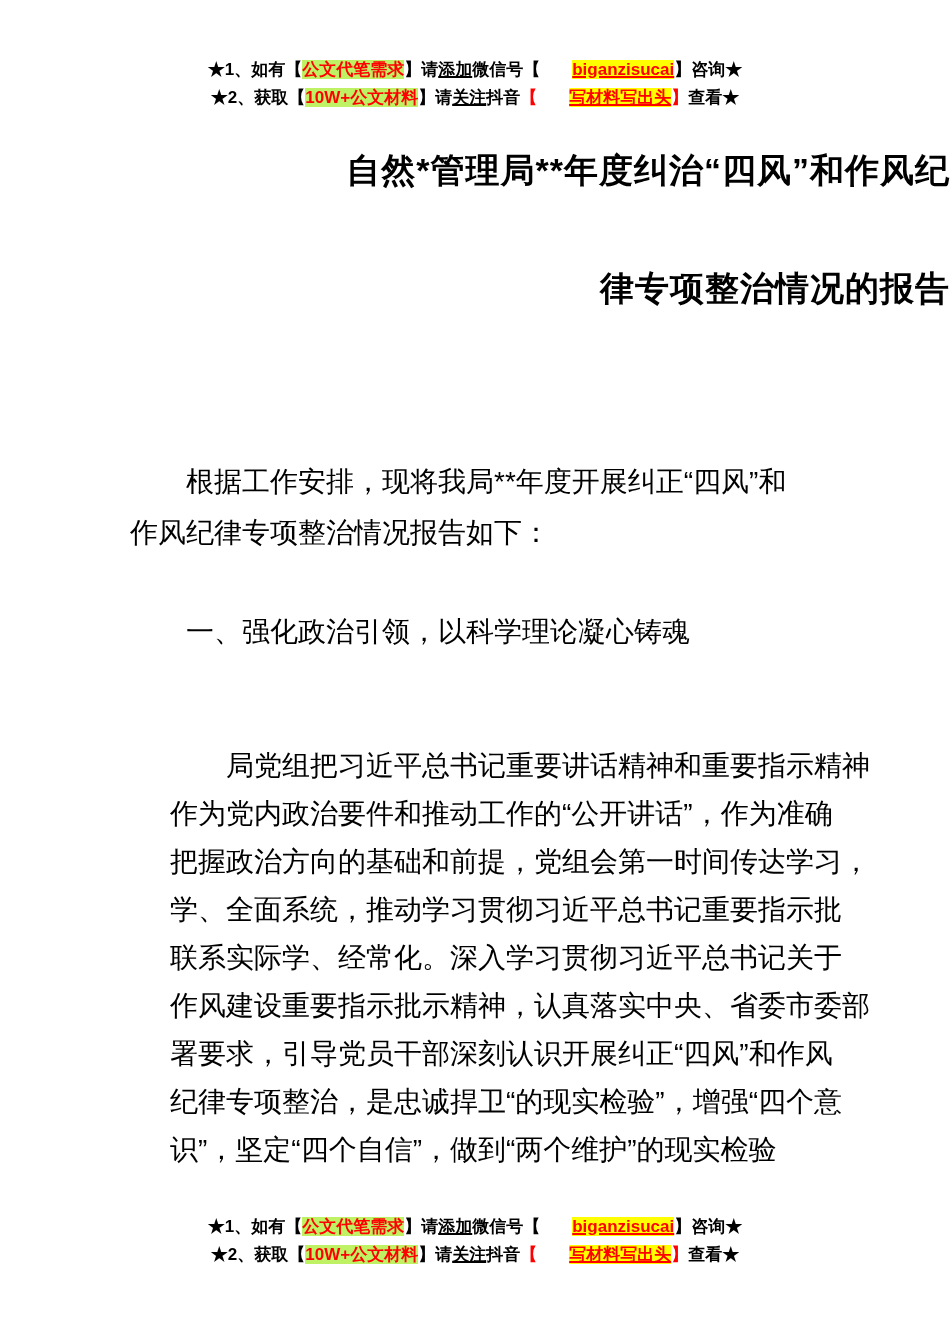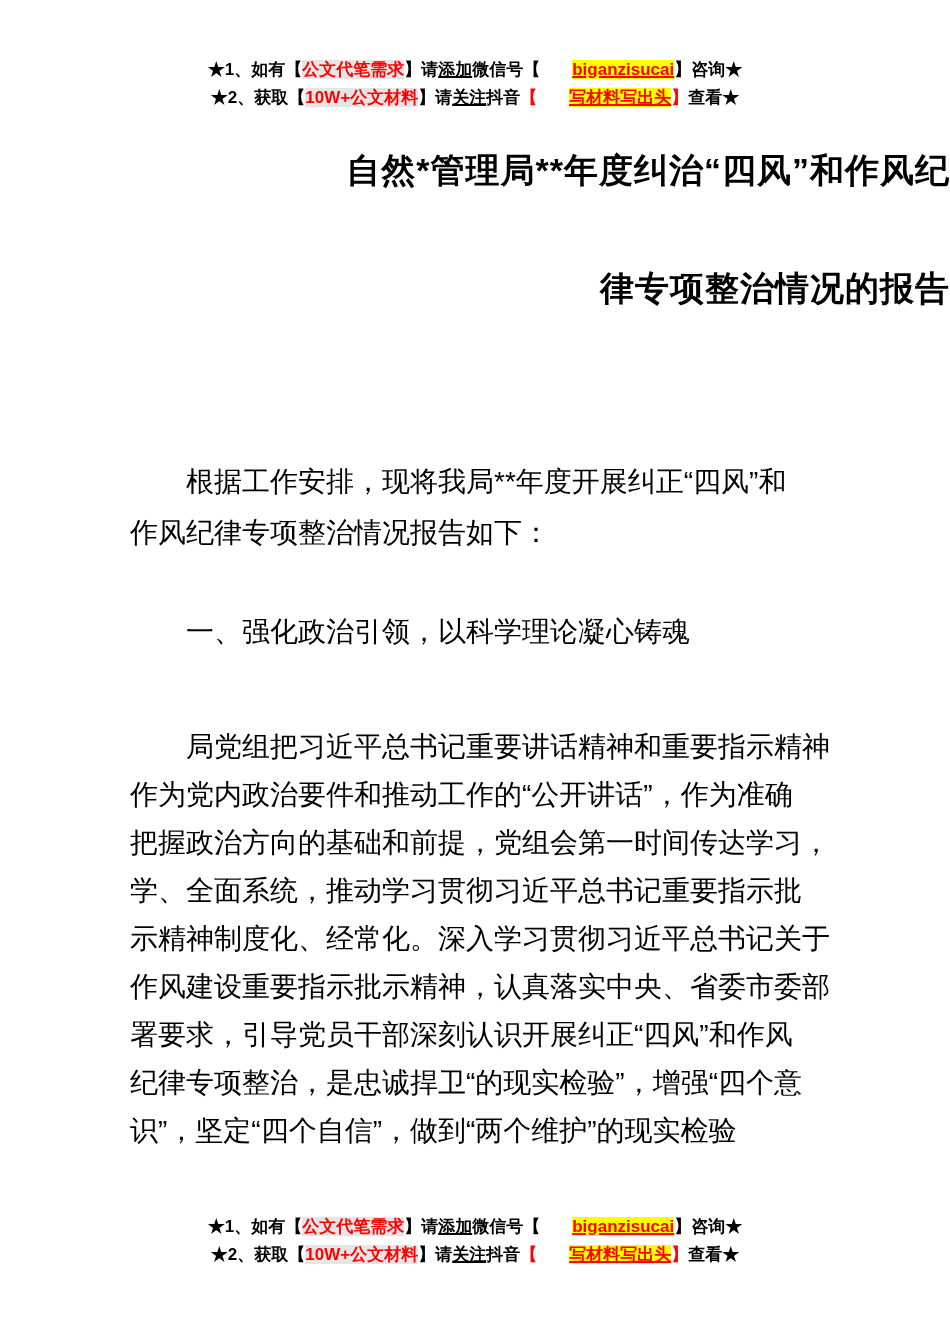--- a/index.html
+++ b/index.html
@@ -18,21 +18,21 @@
     position: absolute;
     left: 0; right: 0;
     text-align: center;
     font-size: 17px;
     font-weight: 700;
     line-height: 28px;
     white-space: nowrap;
   }
   .promo-top { top: 56px; }
   .promo-bottom { top: 1213px; }
-  .hl   { background: #e5e5e5; color: #ff0000; }
+  .hl   { background: #bef264; color: #ff0000; }
   .hl-u { background: #ffff00; color: #ff0000; text-decoration: underline; text-decoration-thickness: 2px; margin-left: 32px; }
   .u    { text-decoration: underline; text-decoration-thickness: 2px; }
   .red  { color: #ff0000; }
 
   
   .title-line {
     position: absolute;
     left: 0; right: 0;
     text-align: right;
     font-size: 34px;
@@ -47,21 +47,21 @@
   .content-block {
     position: absolute;
     left: 130px;
     width: 700px;
     font-size: 28px;
     color: #000000;
     text-align: justify;
   }
   .intro   { top: 456px; line-height: 51px; }
   .heading { top: 607px; line-height: 50px; }
-  .para    { top: 723px; line-height: 48px; }
+  .para    { top: 742px; line-height: 48px; margin-left: 40px; }
   .line { white-space: nowrap; }
   .indent { text-indent: 56px; }
 </style>
 </head>
 <body>
 
 <div class="page">
 
   <div class="promo promo-top">
     <div class="promo-line"><span>★1、如有【</span><span class="hl">公文代笔需求</span><span>】请</span><span class="u">添加</span><span>微信号【</span><span class="hl-u">biganzisucai</span><span>】咨询★</span></div>
@@ -78,21 +78,21 @@
   <div class="content-block intro">
     <div class="line indent">根据工作安排，现将我局**年度开展纠正“四风”和</div>
     <div class="line">作风纪律专项整治情况报告如下：</div>
   </div>
 
   <div class="content-block para">
     <div class="line indent">局党组把习近平总书记重要讲话精神和重要指示精神</div>
     <div class="line">作为党内政治要件和推动工作的“公开讲话”，作为准确</div>
     <div class="line">把握政治方向的基础和前提，党组会第一时间传达学习，</div>
     <div class="line">学、全面系统，推动学习贯彻习近平总书记重要指示批</div>
-    <div class="line">示精神制度化、经常化。深入学习贯彻习近平总书记关于</div>
+    <div class="line">联系实际学、经常化。深入学习贯彻习近平总书记关于</div>
     <div class="line">作风建设重要指示批示精神，认真落实中央、省委市委部</div>
     <div class="line">署要求，引导党员干部深刻认识开展纠正“四风”和作风</div>
     <div class="line">纪律专项整治，是忠诚捍卫“的现实检验”，增强“四个意</div>
     <div class="line">识”，坚定“四个自信”，做到“两个维护”的现实检验</div>
   </div>
 
   <div class="promo promo-bottom">
     <div class="promo-line"><span>★1、如有【</span><span class="hl">公文代笔需求</span><span>】请</span><span class="u">添加</span><span>微信号【</span><span class="hl-u">biganzisucai</span><span>】咨询★</span></div>
     <div class="promo-line"><span>★2、获取【</span><span class="hl">10W+公文材料</span><span>】请</span><span class="u">关注</span><span>抖音</span><span class="red">【</span><span class="hl-u">写材料写出头</span><span class="red">】</span><span>查看★</span></div>
   </div>

